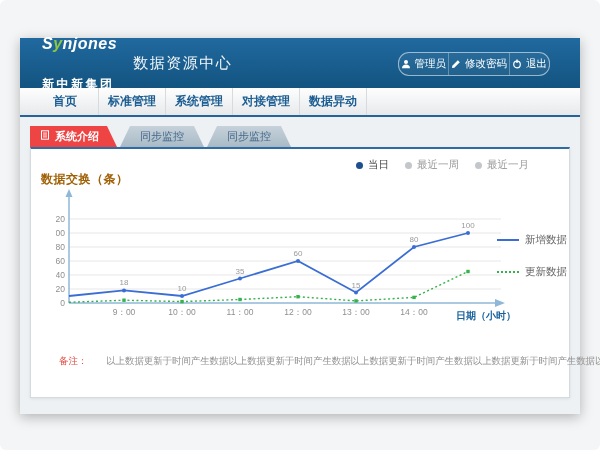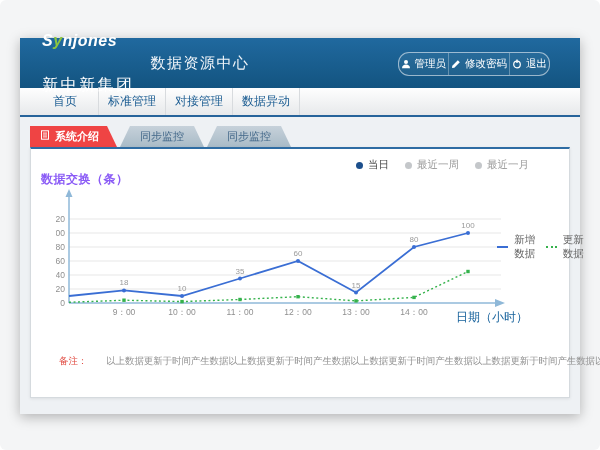--- a/index.html
+++ b/index.html
@@ -5,49 +5,49 @@
   html,body{margin:0;padding:0;}
   body{font-family:"Liberation Sans","DejaVu Sans",sans-serif;background:#fff;}
   .stage{position:relative;width:600px;height:450px;background:#f4f5f6;overflow:hidden;border-radius:6px;}
   .app{position:absolute;left:20px;top:38px;width:560px;height:376px;background:#eef1f4;box-shadow:0 3px 12px rgba(0,0,0,.28);}
 
   
   .hdr{position:relative;height:50px;background:linear-gradient(#20699f,#135480);display:flex;align-items:center;padding:0 0 0 22px;box-sizing:border-box;}
   .logo{cursor:pointer;line-height:1.1;}
   .logo-en{font-size:16px;font-weight:bold;font-style:italic;color:#fff;letter-spacing:.5px;}
   .logo-en .accent{color:#8dc63f;}
-  .logo-cn{font-size:16px;font-weight:normal;color:#fff;letter-spacing:2.5px;margin-top:26px;}
+  .logo-cn{font-size:12px;font-weight:bold;color:#fff;letter-spacing:2.5px;margin-top:26px;}
   .app-title{color:#f2f6fa;font-size:15px;margin-left:16px;letter-spacing:1.5px;}
   .user-pill{position:absolute;right:30px;top:14px;height:22px;border:1px solid rgba(255,255,255,.55);border-radius:11px;display:flex;align-items:center;font-size:10.5px;color:#fff;background:rgba(255,255,255,.05);}
   .pill-item{display:flex;align-items:center;gap:4px;padding:0 2px;cursor:pointer;height:100%;}
   .pill-item+.pill-item{border-left:1px solid rgba(255,255,255,.3);}
   .pill-item svg{display:block;}
 
   
   .nav{height:27px;background:linear-gradient(#fefefe,#e7e9eb);border-bottom:2px solid #26639a;display:flex;padding-left:12px;}
-  .nav-item{width:66px;display:flex;align-items:center;justify-content:center;font-size:12px;font-weight:normal;color:#1c5d92;border-right:1px solid #d8dbde;cursor:pointer;}
+  .nav-item{width:66px;display:flex;align-items:center;justify-content:center;font-size:12px;font-weight:bold;color:#1c5d92;border-right:1px solid #d8dbde;cursor:pointer;}
 
   
   .content{position:relative;}
   .tabs{display:flex;padding:9px 0 0 10px;height:21px;}
   .tab{height:21px;line-height:21px;font-size:11px;cursor:pointer;white-space:nowrap;}
   .tab.active{background:#ef4444;color:#fff;font-weight:bold;padding:0 18px 0 10px;clip-path:polygon(0 0,calc(100% - 10px) 0,100% 100%,0 100%);display:flex;align-items:center;gap:5px;}
   .tab.inactive{background:linear-gradient(#c6d1da,#a9bbc7);color:#44698a;padding:0 20px;clip-path:polygon(10px 0,calc(100% - 10px) 0,100% 100%,0 100%);margin-left:3px;}
 
   
   .panel{position:relative;margin:0 10px;height:251px;background:#fff;border:1px solid #d5dade;border-top:2px solid #2e6ca3;box-sizing:border-box;box-shadow:0 1px 3px rgba(0,0,0,.08);}
   .filters{position:absolute;top:9px;right:40px;display:flex;gap:16px;align-items:center;font-size:10.5px;}
   .filter{display:flex;align-items:center;gap:5px;cursor:pointer;color:#999;}
   .filter .dot{width:7px;height:7px;border-radius:50%;background:#c4c7ca;}
   .filter.selected{color:#444;}
   .filter.selected .dot{background:#1c4f8c;}
-  .chart-title{position:absolute;left:10px;top:22px;font-size:12px;font-weight:bold;color:#8b5cf6;letter-spacing:.5px;}
+  .chart-title{position:absolute;left:10px;top:22px;font-size:12px;font-weight:bold;color:#a16207;letter-spacing:.5px;}
   #chart-svg{position:absolute;left:25px;top:38px;}
-  .axis-xlabel{position:absolute;left:425px;top:160px;font-size:12px;font-weight:normal;color:#17629c;}
-  .legend{position:absolute;left:466px;top:84px;display:flex;flex-direction:row;gap:10px;font-size:10.5px;color:#666;}
+  .axis-xlabel{position:absolute;left:425px;top:160px;font-size:10px;font-weight:bold;color:#17629c;}
+  .legend{position:absolute;left:466px;top:84px;display:flex;flex-direction:column;gap:18px;font-size:10.5px;color:#666;}
   .legend-row{display:flex;align-items:center;gap:6px;cursor:pointer;}
   .legend-line{width:22px;height:0;border-top:2px solid #888;}
   .legend-line.dotted{border-top-style:dotted;}
   .note{position:absolute;left:28px;top:206px;font-size:9.5px;color:#929292;white-space:nowrap;letter-spacing:-.1px;}
   .note .red{color:#e14b42;margin-right:19px;}
 </style>
 </head>
 <body>
 
 <div class="stage">
@@ -85,20 +85,21 @@
               </svg>
             </span>
           <span>退出</span>
         </span>
       </div>
     </div>
 
     <div class="nav">
       <div class="nav-item">首页</div>
       <div class="nav-item">标准管理</div>
+      <div class="nav-item">系统管理</div>
       <div class="nav-item">对接管理</div>
       <div class="nav-item">数据异动</div>
     </div>
 
     <div class="content">
       <div class="tabs">
         <div class="tab active">
           <span><svg width="10" height="10" viewBox="0 0 10 10">
                 <rect x="1.5" y="0.8" width="7" height="8.4" fill="none" stroke="#fff" stroke-width="1"></rect>
                 <line x1="3" y1="3.1" x2="7" y2="3.1" stroke="#fff" stroke-width="0.9"></line>

